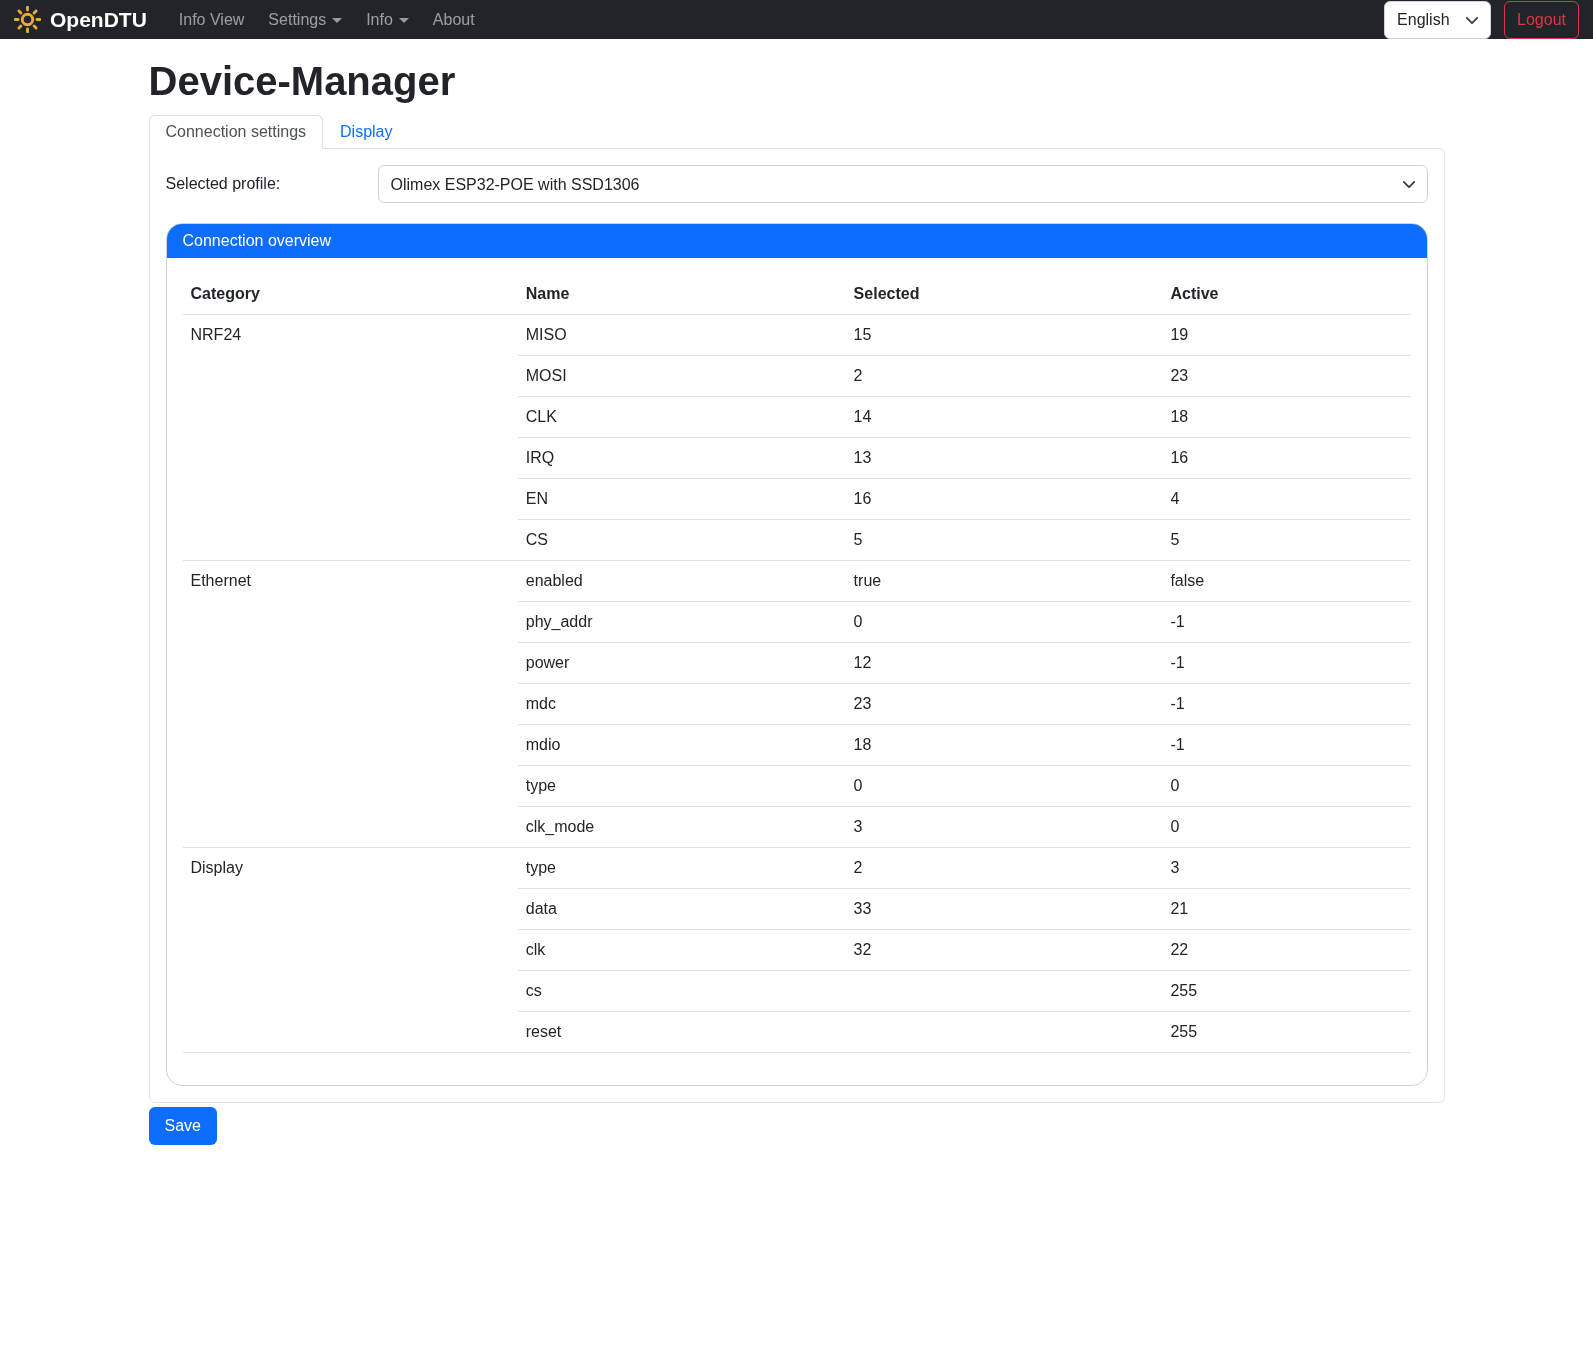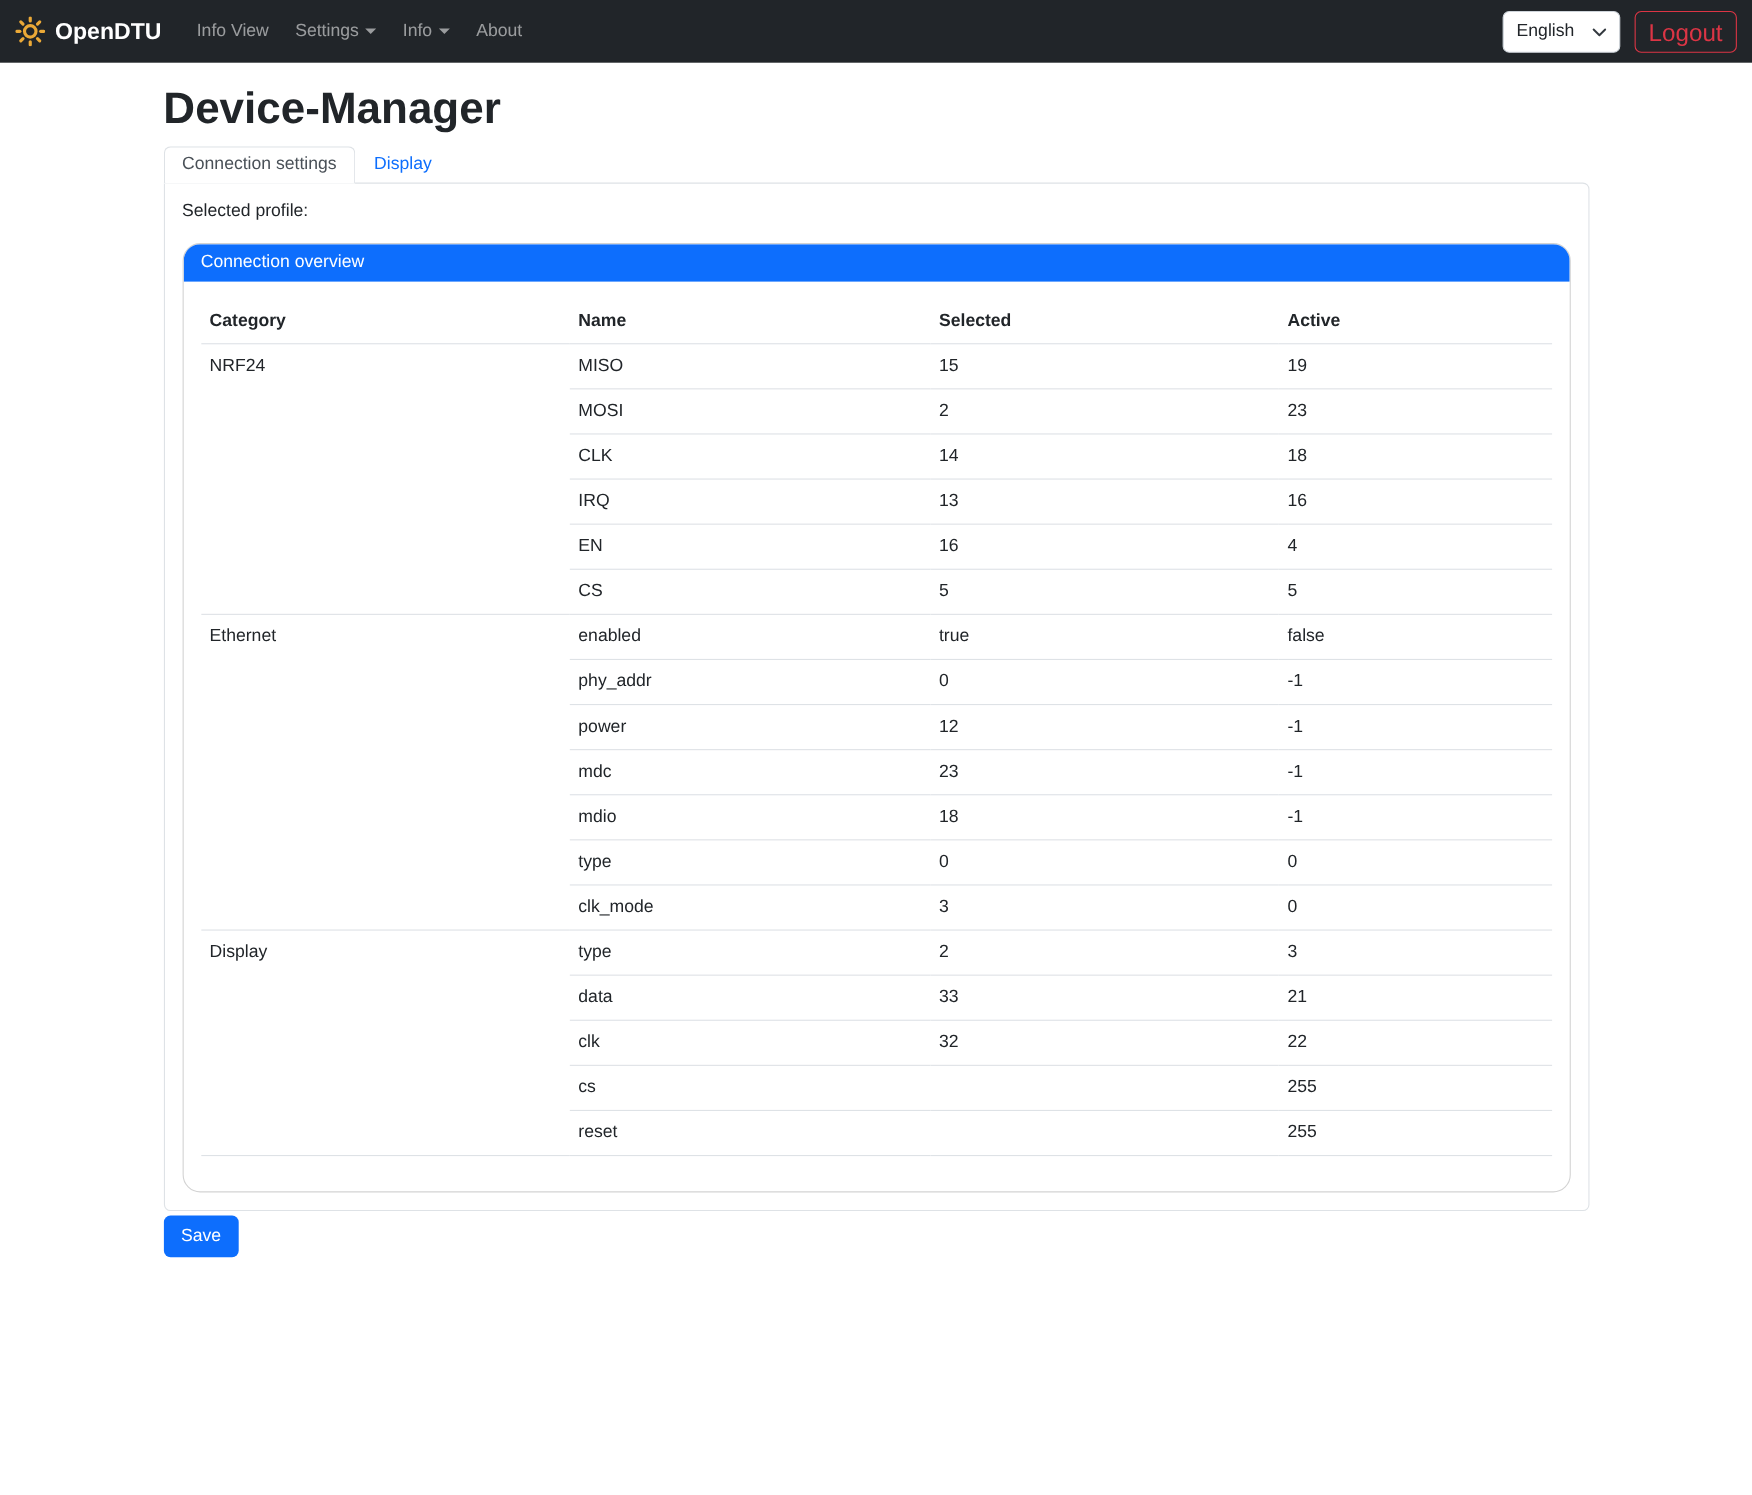--- a/index.html
+++ b/index.html
@@ -23,21 +23,21 @@
     font-size:16px;
     color:var(--text);
     background:#fff;
     min-height:1359px;
     width:1593px;
   }
 
   
   .navbar{
     background:var(--navbar-bg);
-    height:57px;
+    height:39px;
     display:flex;
     align-items:center;
     padding:0 14px;
   }
   .brand{
     display:flex;
     align-items:center;
     gap:9px;
     color:#fff;
     font-size:21px;
@@ -89,21 +89,21 @@
     pointer-events:none;
     display:inline-flex;
     color:#343a40;
   }
   .btn-outline-danger{
     background:transparent;
     border:1px solid var(--danger);
     color:var(--danger);
     border-radius:6px;
     padding:6px 12px;
-    font-size:22px;
+    font-size:16px;
     font-family:"Liberation Sans",sans-serif;
     height:38px;
     cursor:pointer;
   }
 
   
   .container{max-width:1320px;margin:0 auto;padding:0 12px;}
   .page-title{
     font-size:40px;
     font-weight:600;
@@ -241,20 +241,30 @@
 
   <div class="tabs">
     <div class="tab active">Connection settings</div>
     <div class="tab">Display</div>
   </div>
 
   <div class="tab-panel">
 
     <div class="profile-row">
       <label class="profile-label">Selected profile:</label>
+      <span class="select-wrap profile-select-wrap">
+        <select>
+          <option>Olimex ESP32-POE with SSD1306</option>
+        </select>
+        <span class="chev">
+          <svg width="14" height="14" viewBox="0 0 16 16" fill="none" stroke="currentColor" stroke-width="2" stroke-linecap="round" stroke-linejoin="round">
+              <path d="M2 5.5l6 6 6-6"></path>
+            </svg>
+        </span>
+      </span>
     </div>
 
 
     <div class="card">
       <div class="card-header">Connection overview</div>
       <div class="card-body">
         <table class="overview">
           <colgroup>
               <col class="c1">
               <col class="c2">

